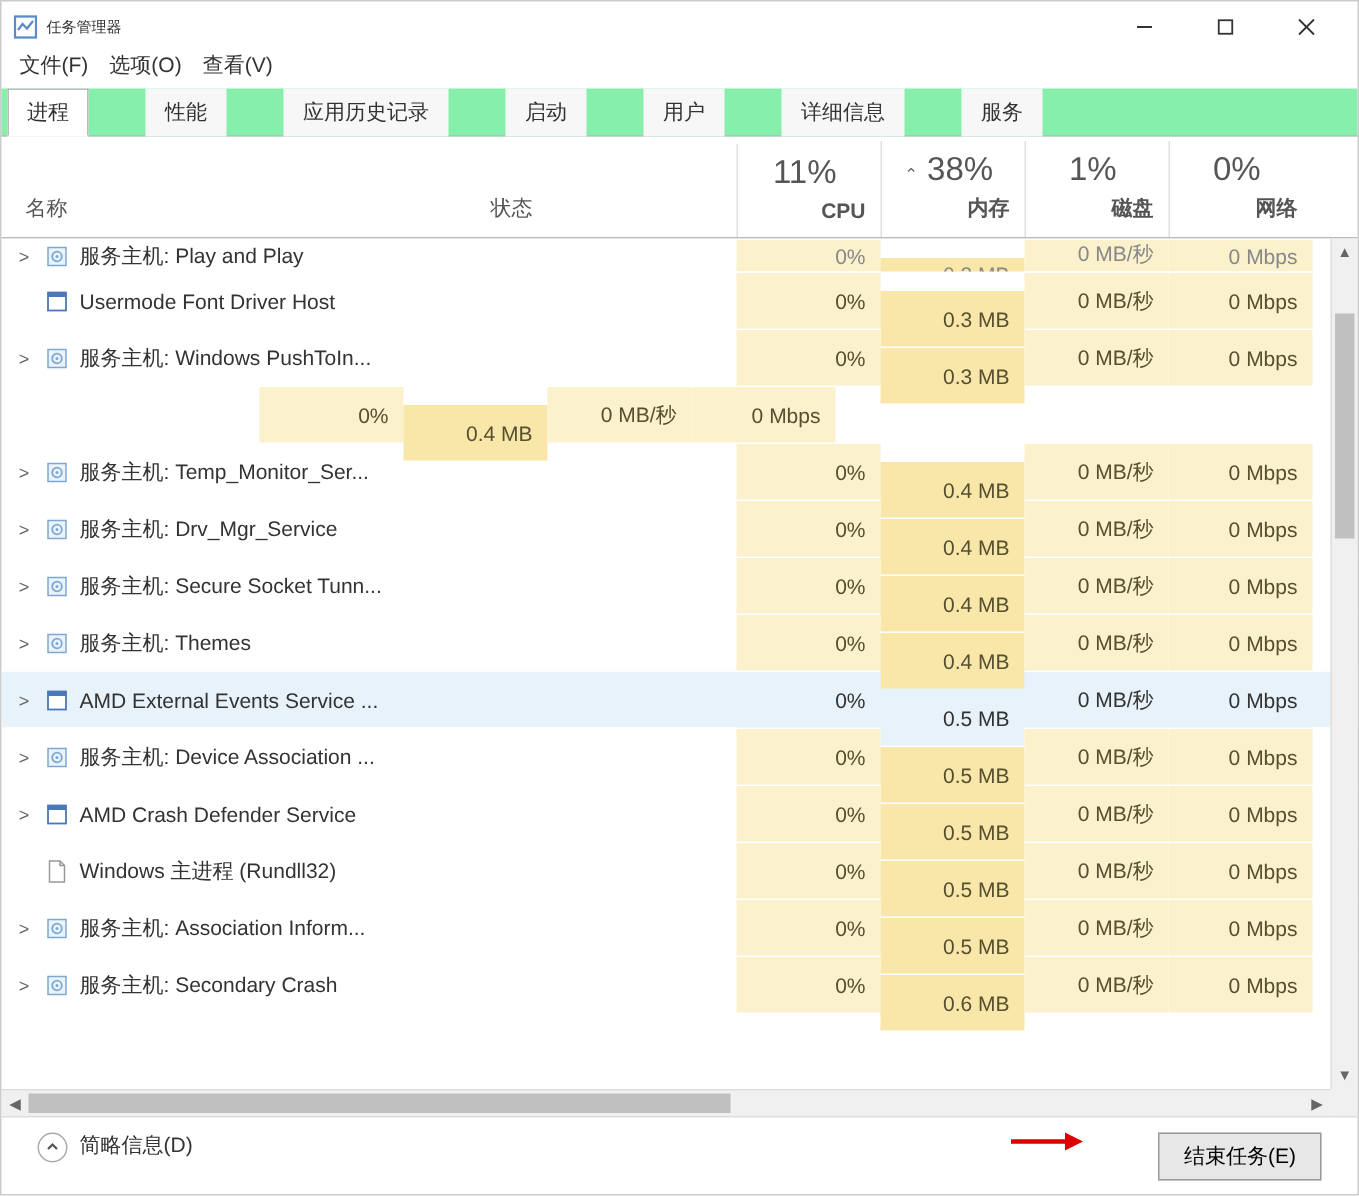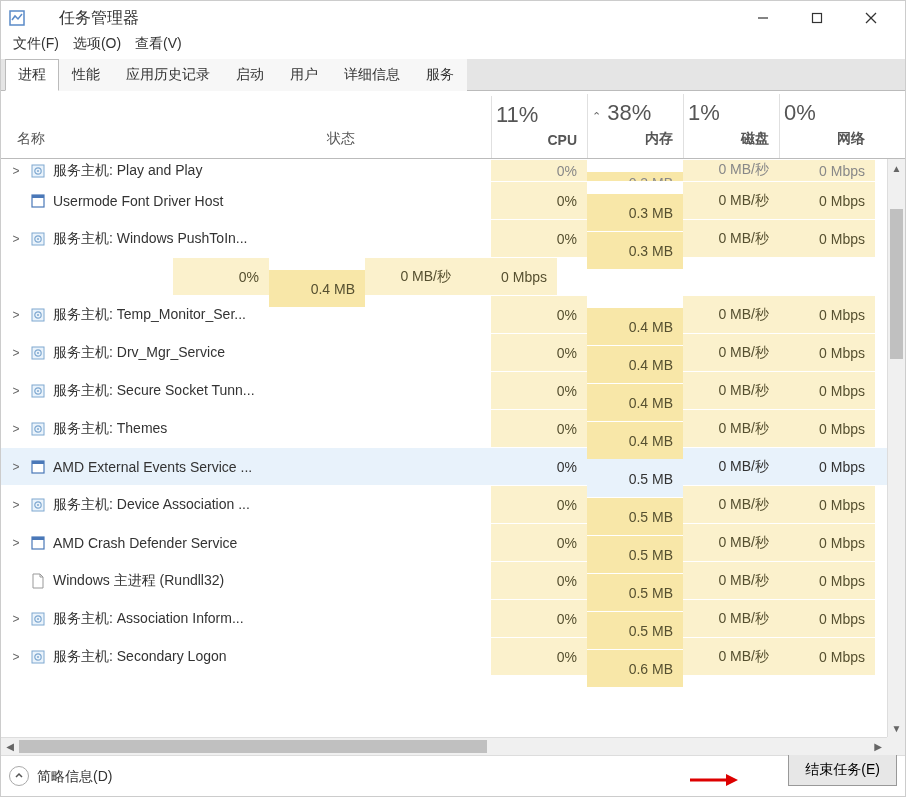--- a/index.html
+++ b/index.html
@@ -22,21 +22,21 @@
     align-items: center;
     padding: 6px 8px 4px 8px;
     height: 32px;
   }
   .title-bar .app-icon {
     width: 16px; height: 16px;
     margin-right: 6px;
     display: flex; align-items: center; justify-content: center;
   }
   .title-bar .app-icon svg { display: block; }
-  .title-bar .title { flex: 1; font-size: 16px; margin-left: 28px; }
+  .title-bar .title { flex: 1; font-size: 10px; }
   .win-controls { display: flex; gap: 26px; padding-right: 12px; }
   .win-btn {
     width: 28px;
     display: flex; align-items: center; justify-content: center;
     font-size: 14px;
     font-family: "Segoe MDL2 Assets","Segoe UI", sans-serif;
     cursor: default;
   }
   .win-btn svg { display:block; }
   
@@ -45,21 +45,22 @@
     gap: 14px;
     padding: 2px 12px 6px 12px;
     font-size: 14px;
   }
   .menu-item { cursor: default; }
   
   .tab-row {
     display: flex;
     border-bottom: 1px solid #bbb;
     padding-left: 4px;
-    background: #e5e5e5;
+    background: #86efac;
+    gap: 38px;
   }
   .tab {
     padding: 6px 12px;
     border: 1px solid transparent;
     border-bottom: none;
     cursor: default;
     font-size: 14px;
     background: #f7f7f7;
     margin-bottom: -1px;
   }
@@ -83,21 +84,21 @@
     width: 96px;
     text-align: right;
     padding: 6px 10px 10px 4px;
     border-left: 1px solid #e0e0e0;
   }
   .col-num .pct {
     font-size: 22px;
     color: #555;
     margin-bottom: 4px;
     display: flex;
-    justify-content: flex-start;
+    justify-content: center;
     align-items: baseline;
     gap: 6px;
   }
   .col-num .hdr-label { font-size: 14px; font-weight: bold; }
   .sort-ind { font-size: 11px; color: #666; }
   .col-scroll { width: 14px; }
   
   .table-body {
     flex: 1;
     overflow: hidden;
@@ -188,24 +189,24 @@
     left:0; width: 55%;
     background: #c0c0c0;
   }
   .scroll-corner {
     position:absolute; right:0; bottom:0; width:18px; height:18px;
     background:#f0f0f0;
   }
   
   .footer {
     display: flex;
-    align-items: flex-end;
-    padding: 10px 8px;
+    align-items: flex-start;
+    padding: 10px 24px;
     border-top: 1px solid #ddd;
-    height: 41px;
+    height: 52px;
     gap: 8px;
   }
   .footer .exp-btn {
     width: 20px; height:20px;
     border: 1px solid #aaa;
     border-radius: 50%;
     display:flex; align-items:center; justify-content:center;
     font-size: 11px; color:#555;
   }
   .footer .brief { flex:1; }
@@ -530,21 +531,21 @@
       <div class="row">
         <div class="cell-name">
           <span class="exp">&gt;</span>
           <span class="row-icon">
             <svg width="16" height="16" viewBox="0 0 16 16">
               <rect x="2" y="2" width="12" height="12" fill="#eaf3fb" stroke="#7fa8d0"></rect>
               <circle cx="8" cy="8" r="3.2" fill="none" stroke="#7fa8d0" stroke-width="1.2"></circle>
               <circle cx="8" cy="8" r="1" fill="#7fa8d0"></circle>
             </svg>
           </span>
-          <span>服务主机: Secondary Logon</span>
+          <span>服务主机: Secondary Crash</span>
         </div>
         <div class="cell-status"></div>
         <div class="cell-num cpu">0%</div>
         <div class="cell-num mem">0.6 MB</div>
         <div class="cell-num disk">0 MB/秒</div>
         <div class="cell-num net">0 Mbps</div>
       </div>
     </div>
   <div class="vscroll">
     <div class="arrow">▲</div>

